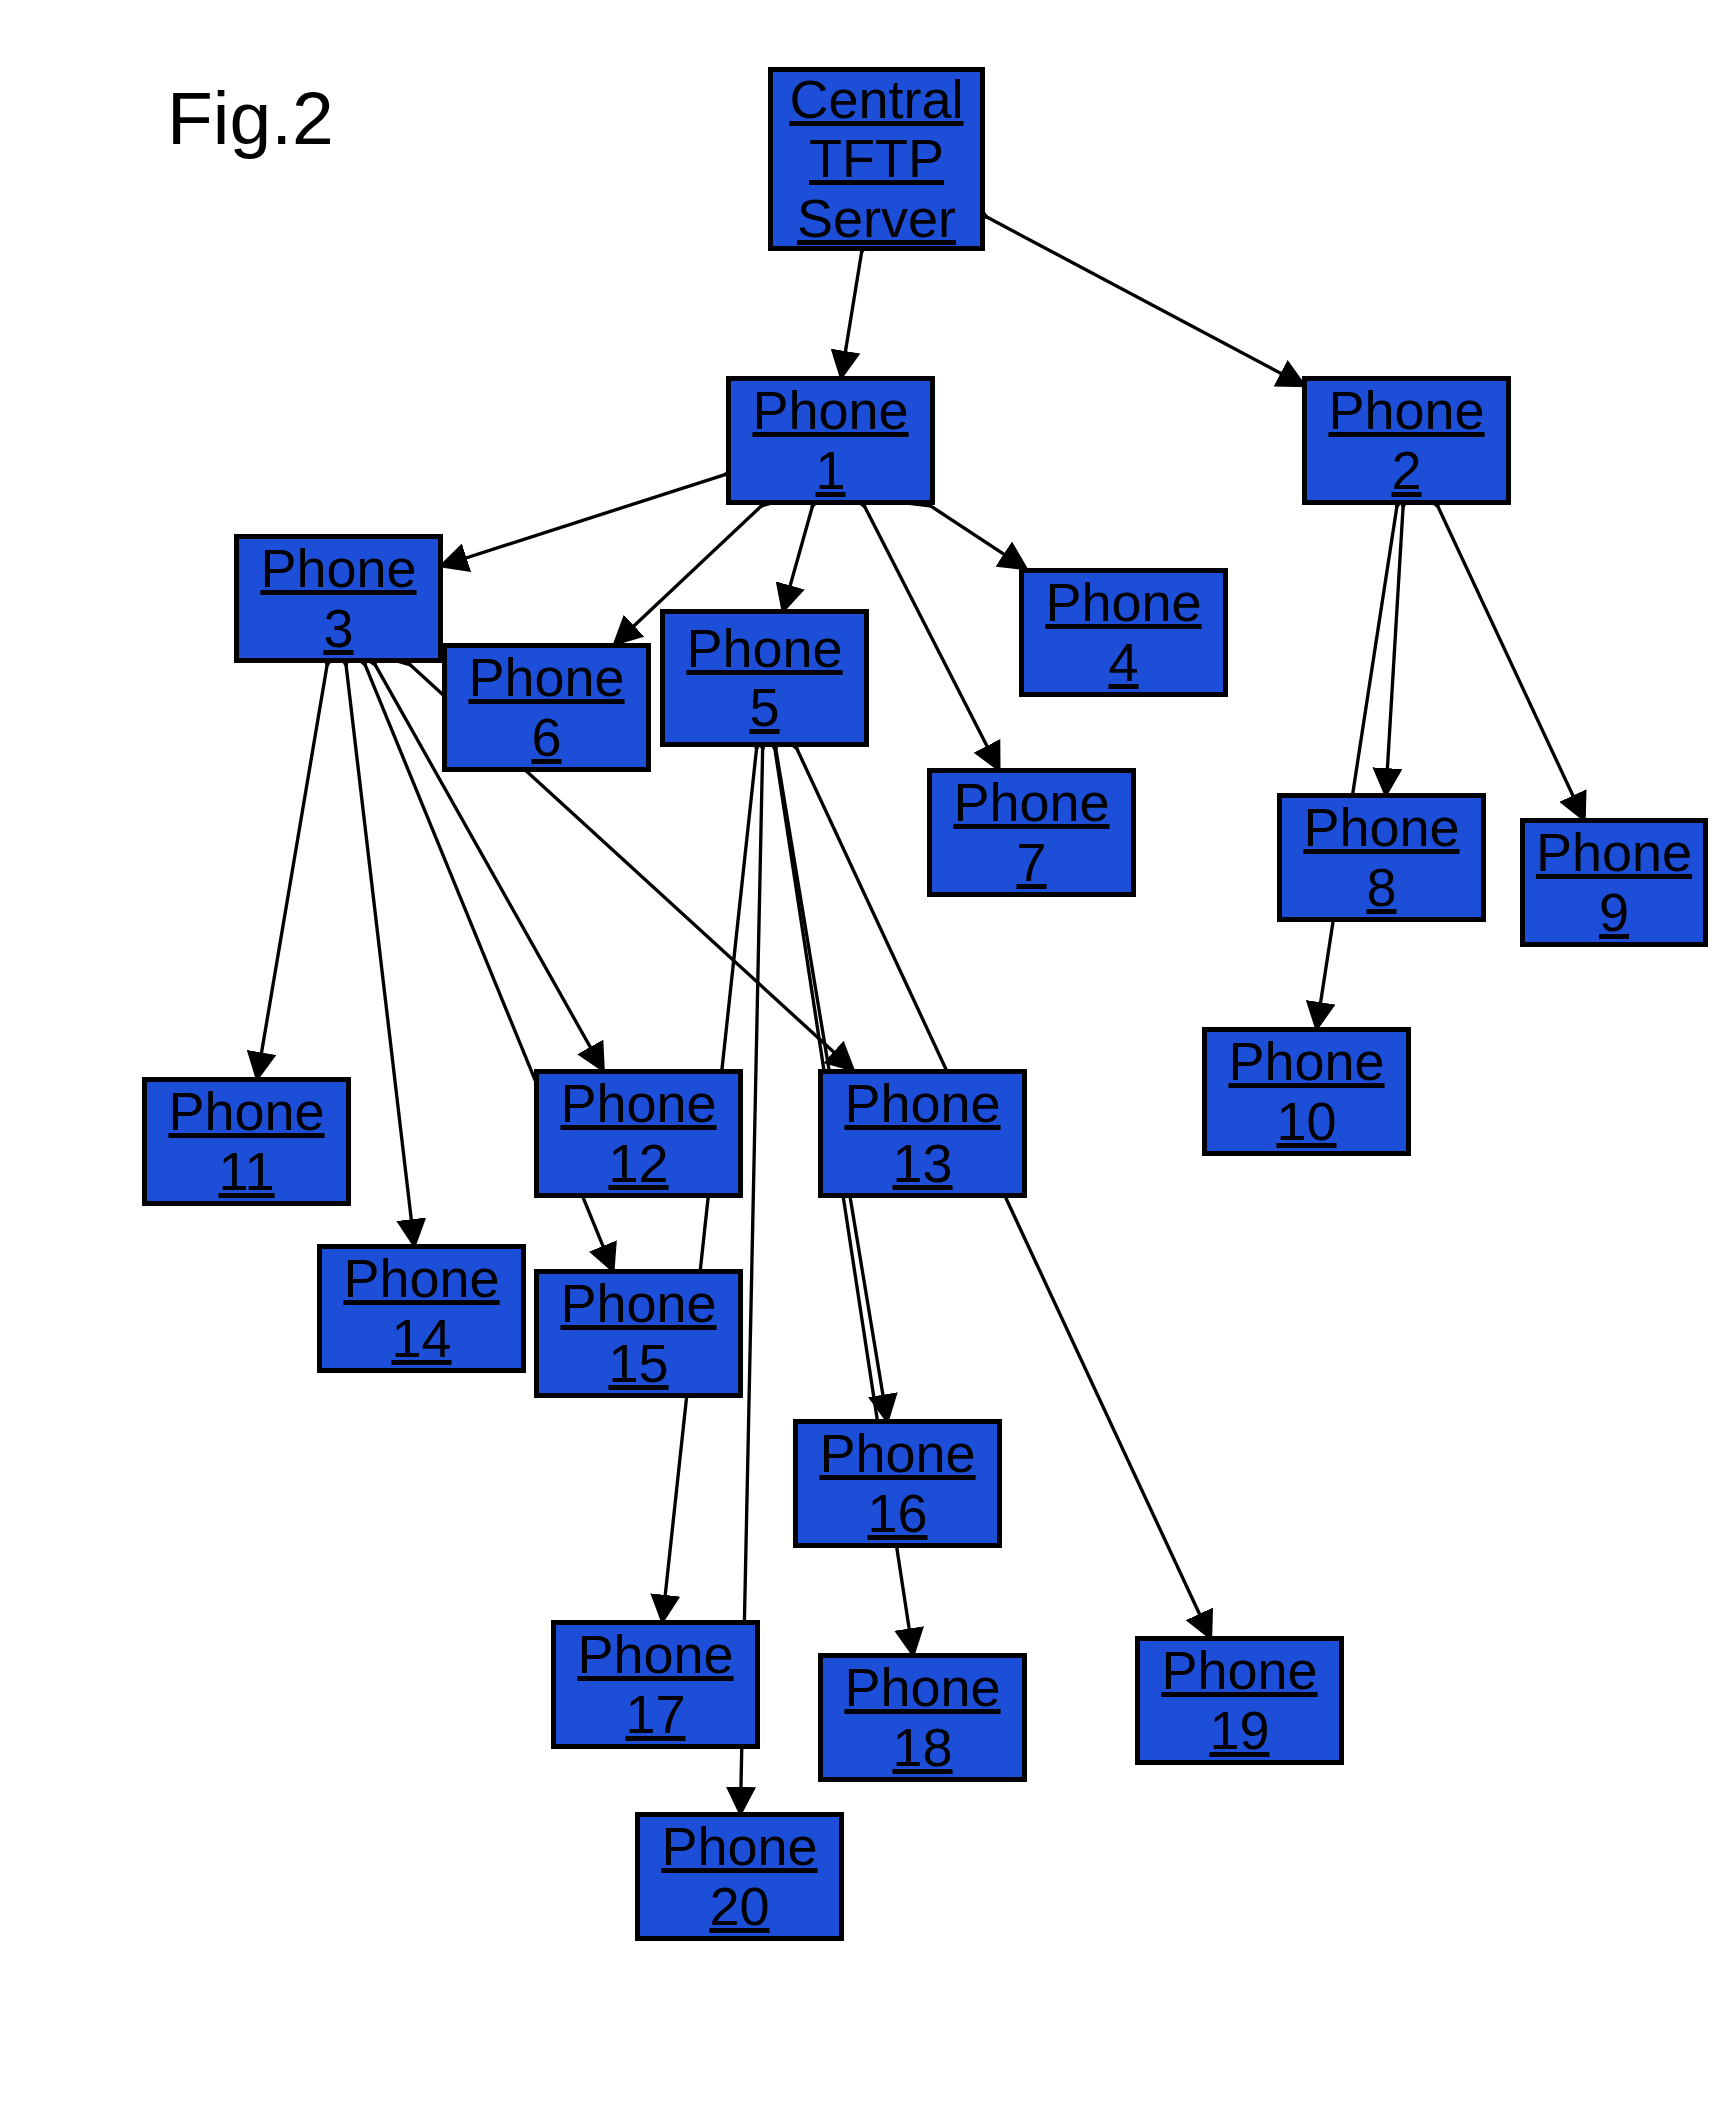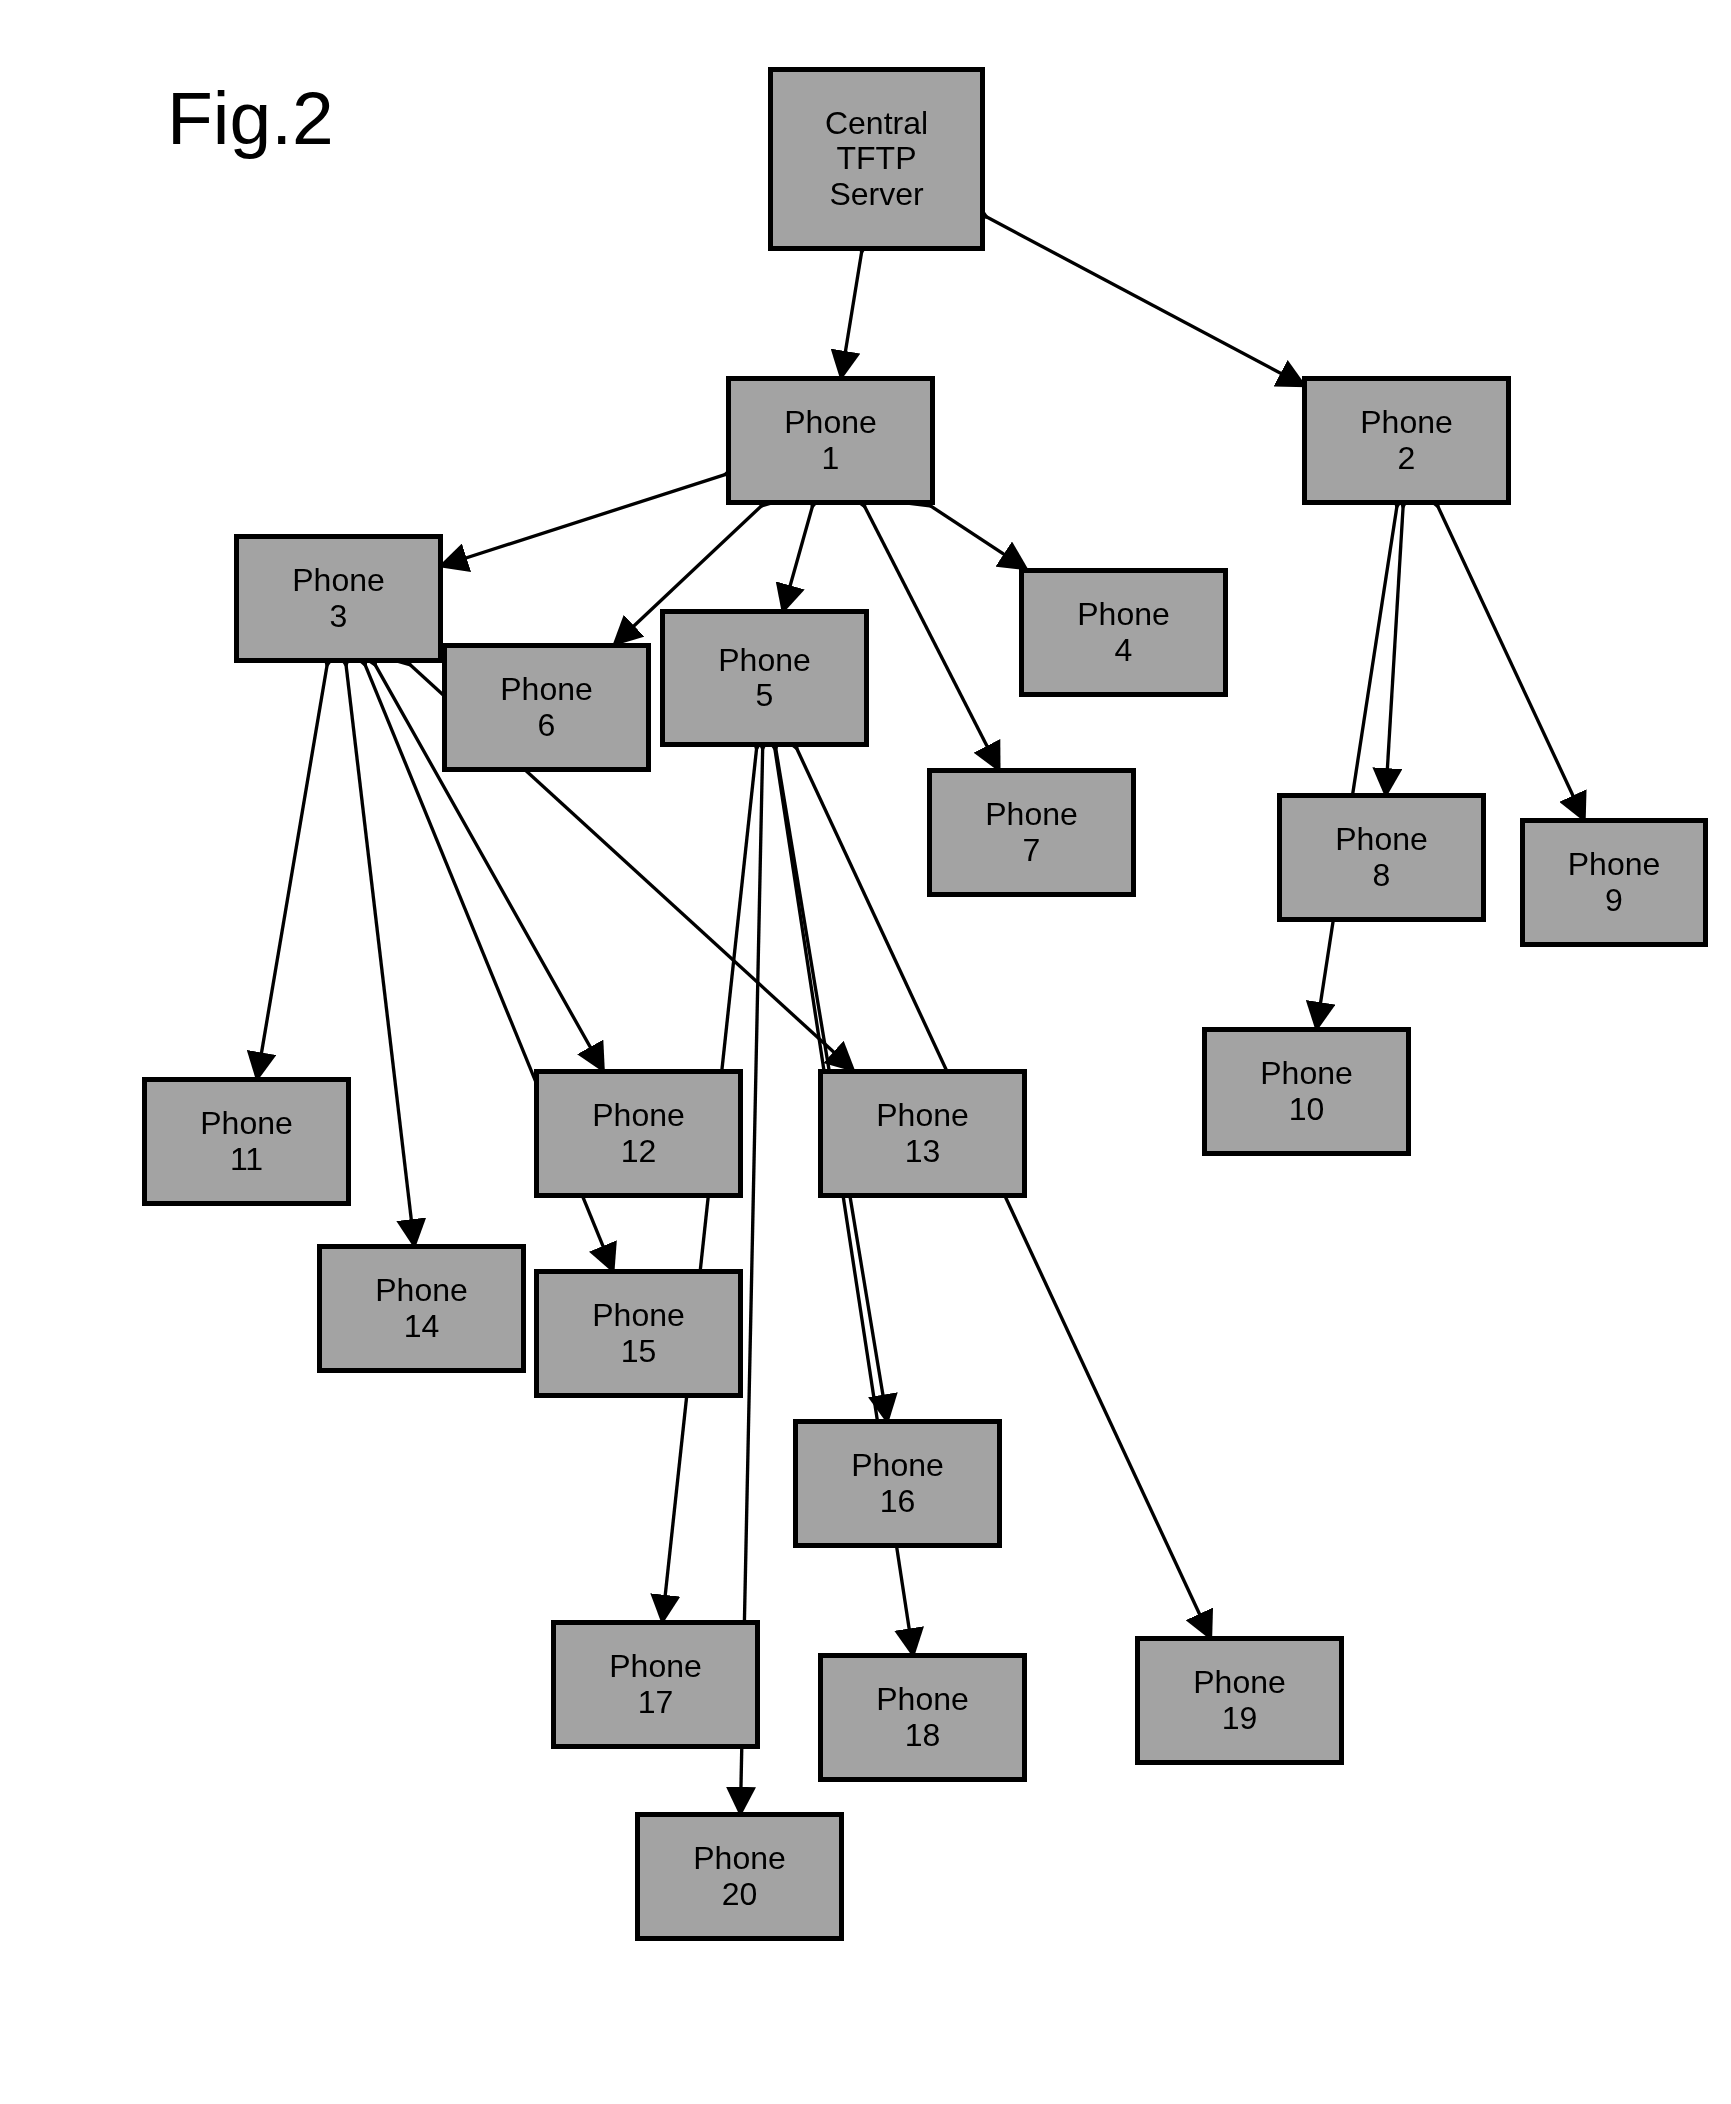--- a/index.html
+++ b/index.html
@@ -17,29 +17,30 @@
   .fig-title {
     position: absolute;
     top: 75px;
     left: 167px;
     font-size: 75px;
     font-weight: 400;
   }
   .node {
     position: absolute;
     border: 5px solid #000;
-    background: #a3a3a3;
+    background: #1d4ed8;
     display: flex;
     align-items: center;
     justify-content: center;
     text-align: center;
-    font-size: 32px;
+    font-size: 54px;
     line-height: 1.1;
     padding: 3.3px 1.7px;
     box-sizing: border-box;
+    text-decoration: underline;
   }
   svg.edges {
     position: absolute;
     top: 0;
     left: 0;
     width: 1732px;
     height: 2105px;
     pointer-events: none;
   }
 </style>

